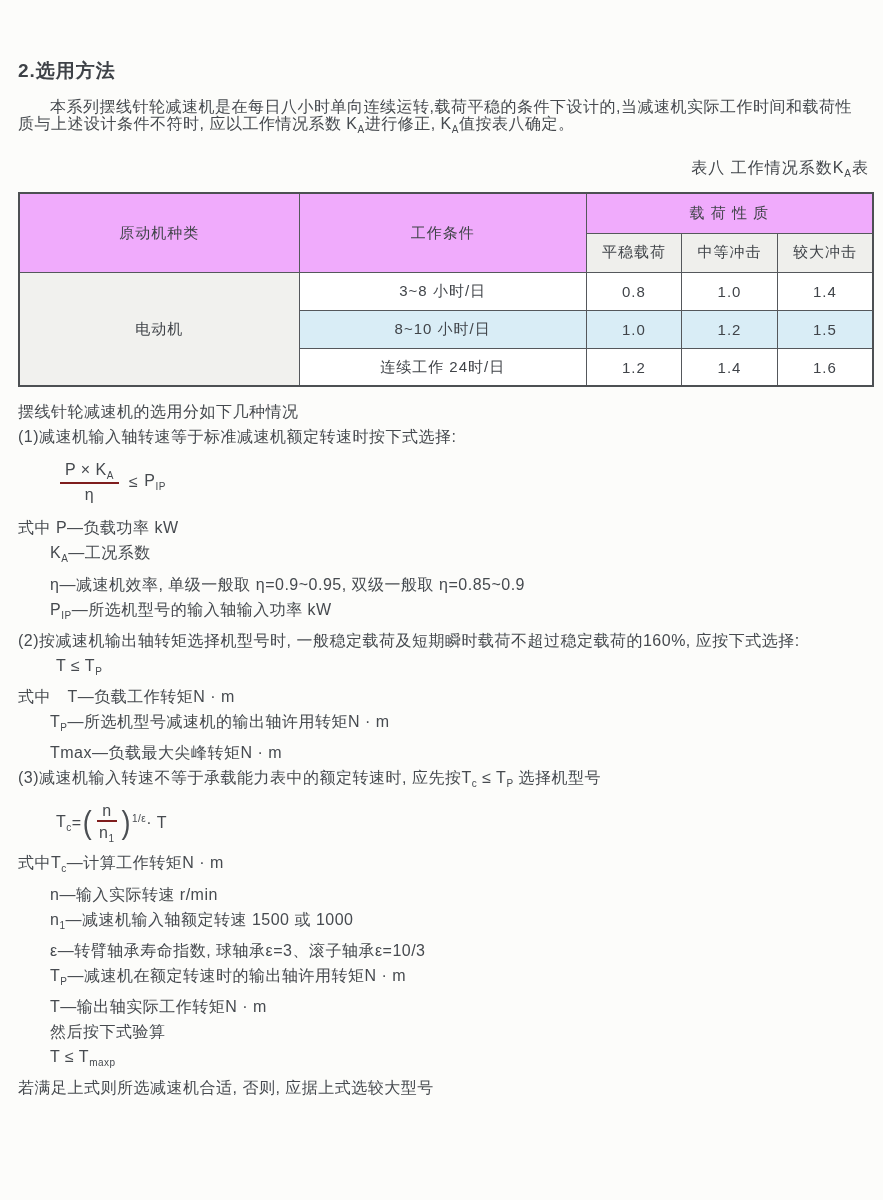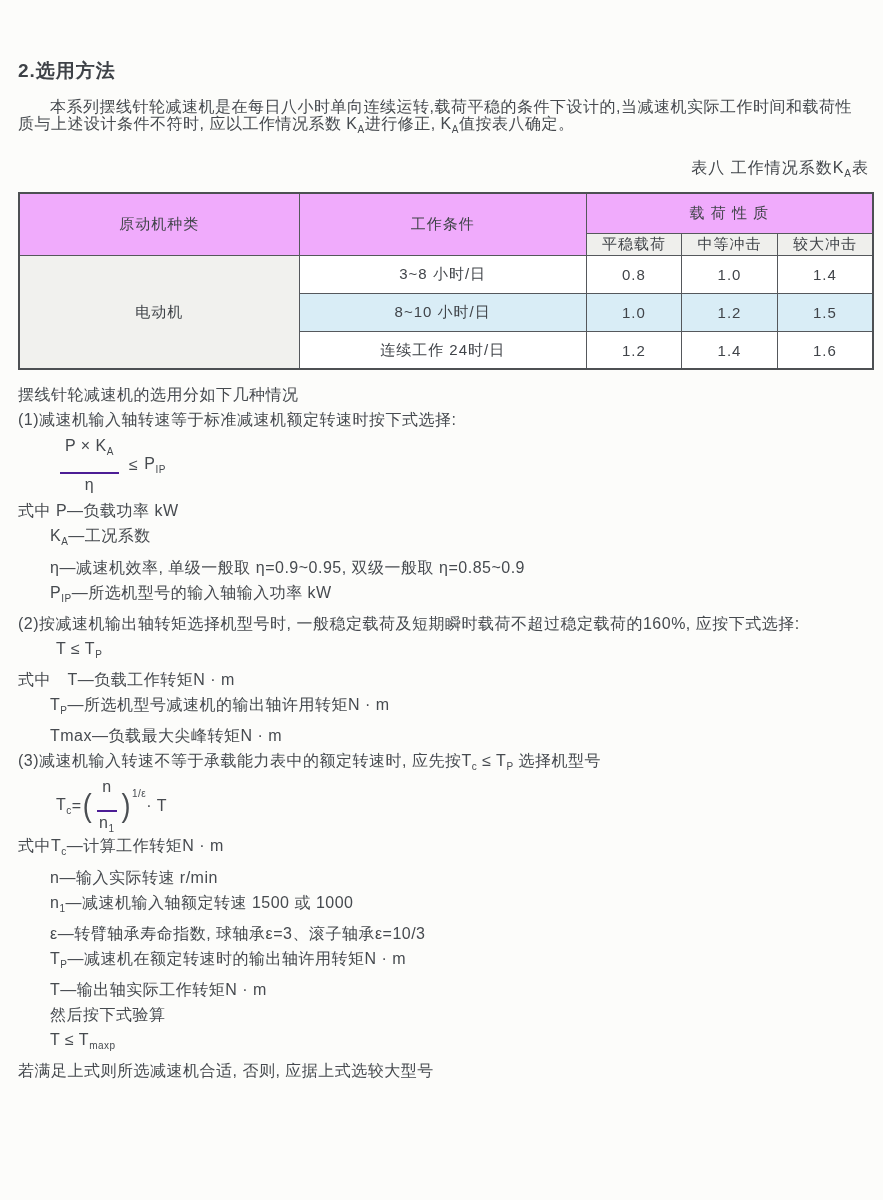--- a/index.html
+++ b/index.html
@@ -37,42 +37,42 @@
     table-layout:fixed;
     border:2px solid #4d5053;
   }
   table.ka td {
     border:1px solid #55585c;
     text-align:center; vertical-align:middle;
     font-size:15px; color:#404449;
     letter-spacing:1px;
   }
   tr.hdr1 td { background:#f0abfc; height:40px;text-align:center; }
-  tr.hdr2 td { background:#efefec; height:22px; }
+  tr.hdr2 td { background:#efefec; height:39px; }
   tr.data td { height:38px; background:#ffffff; }
   tr.data td.gray { background:#f1f1ee; }
   tr.data.blue td { background:#d9edf6; }
   .c1 { width:168px; } .c2 { width:172px; } .c3,.c4,.c5 { width:172px; }
 
   .body-lines { margin-top:12px; }
   .ln { font-size:16px; line-height:25px; letter-spacing:0.5px; color:#464a4f; }
   .ind { margin-left:32px; }
   .find { margin-left:38px; }
 
   .frac { display:inline-flex; flex-direction:column; align-items:center; vertical-align:middle; margin:0 4px; line-height:1.15; }
-  .frac .num { padding:0 5px 14px 5px; border-bottom:2px solid #4c1d95; }
+  .frac .num { padding:0 5px 0 5px; border-bottom:2px solid #7f1d1d; }
   .frac .den { padding-top:2px; }
 
   .formula-row { display:flex; align-items:center; font-size:16px; color:#464a4f; letter-spacing:0.5px; }
   .f1 { margin:5px 0 5px 38px; height:56px; }
   .l11 { margin-left:32px; height:44px; }
   .f2 { margin:3px 0 3px 38px; height:48px; }
   .bigparen { font-size:27px; font-weight:300; line-height:1; transform:scaleY(1.15); padding:0 1px; color:#4a4e52; }
   .rel { padding:0 6px; }
-  .exp { align-self:flex-start; margin-top:6px; }
+  .exp { align-self:flex-start; margin-top:14px; }
 </style>
 </head>
 <body>
 
 <div class="doc">
   <div class="content">
 
     <div class="heading">2.选用方法</div>
 
     <p class="intro"><span>本系列摆线针轮减速机是在每日八小时单向连续运转,载荷平稳的条件下设计的,当减速机实际工作时间和载荷性质与上述设计条件不符时, 应以工作情况系数 K</span><sub>A</sub><span>进行修正, K</span><sub>A</sub><span>值按表八确定。</span></p>

